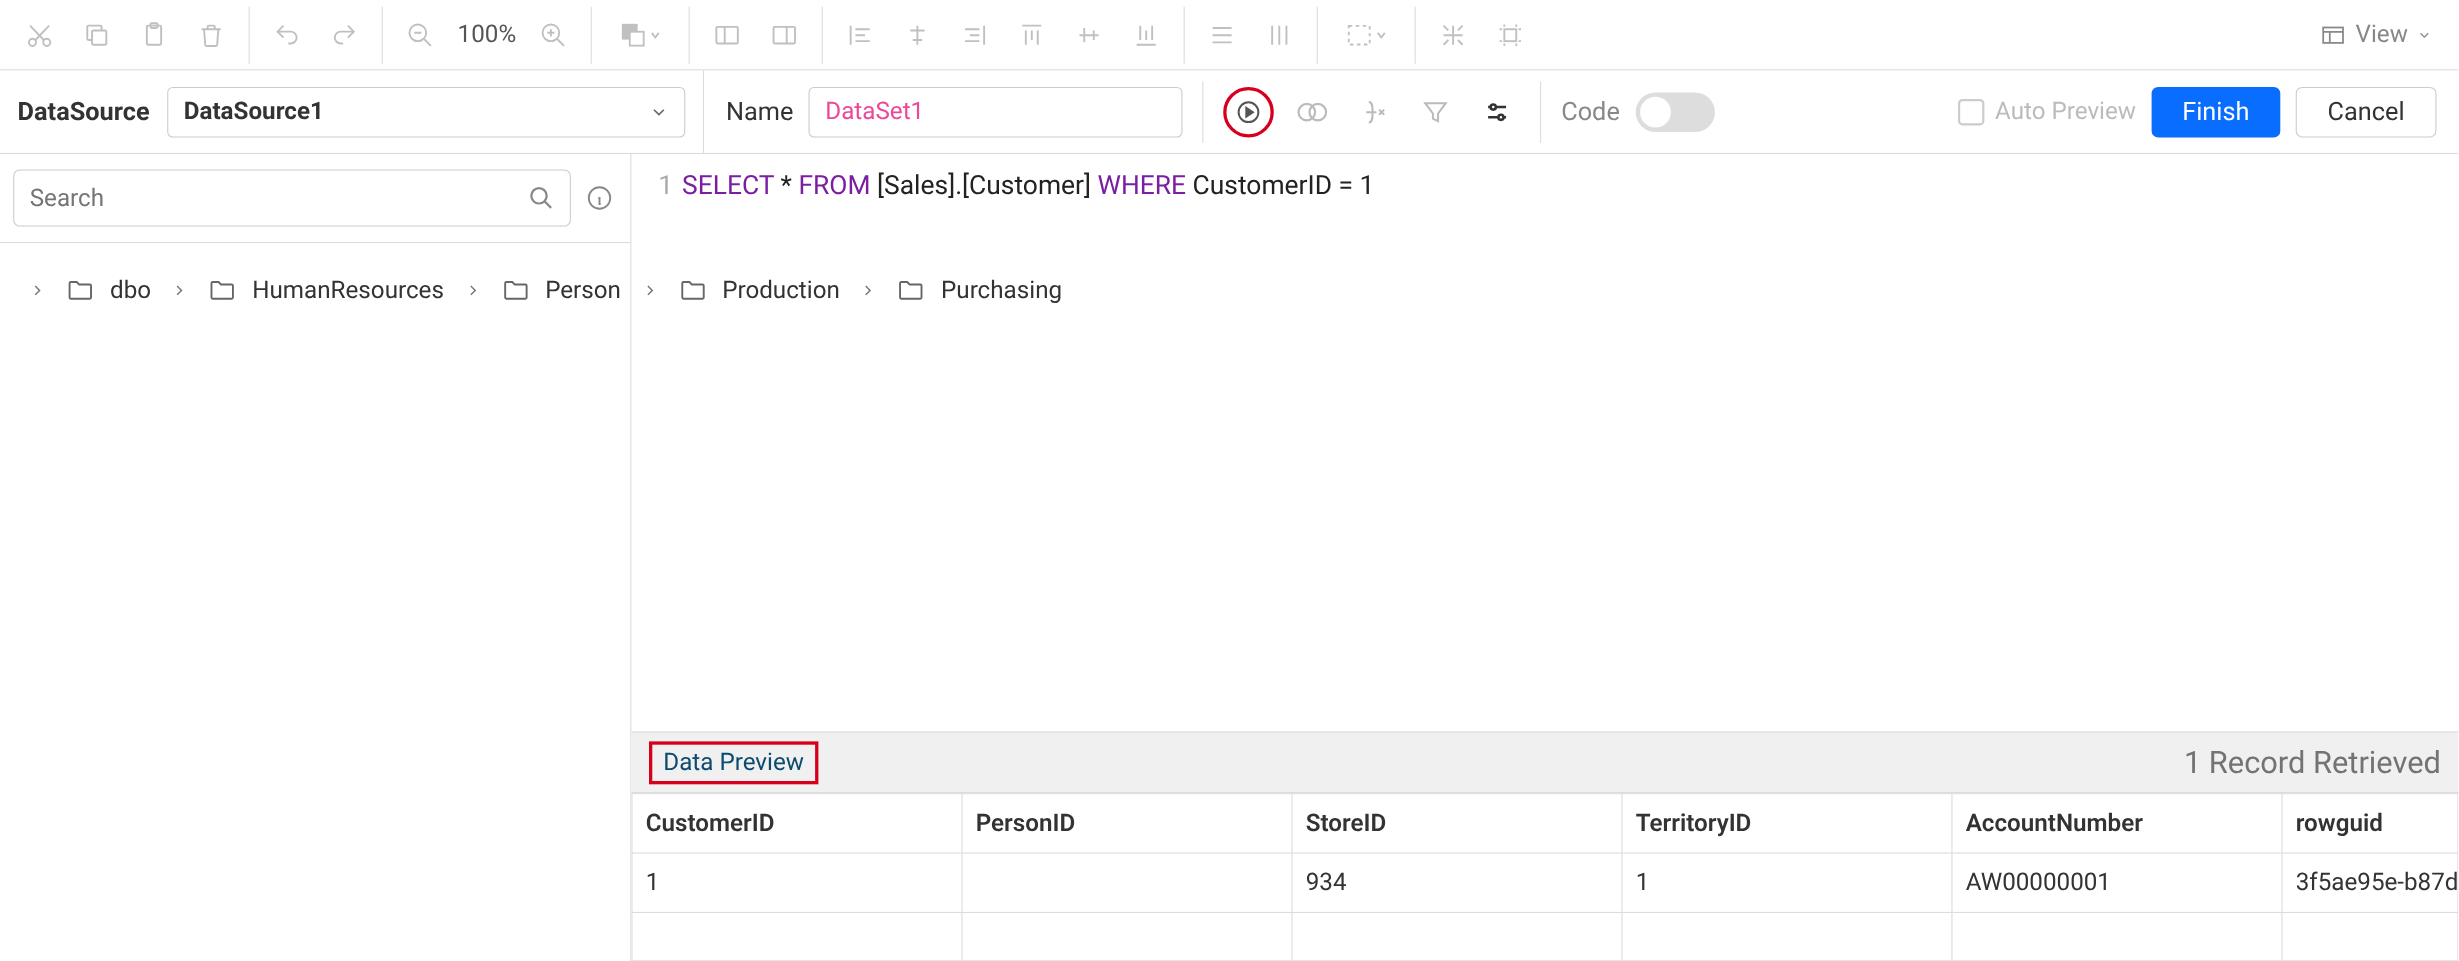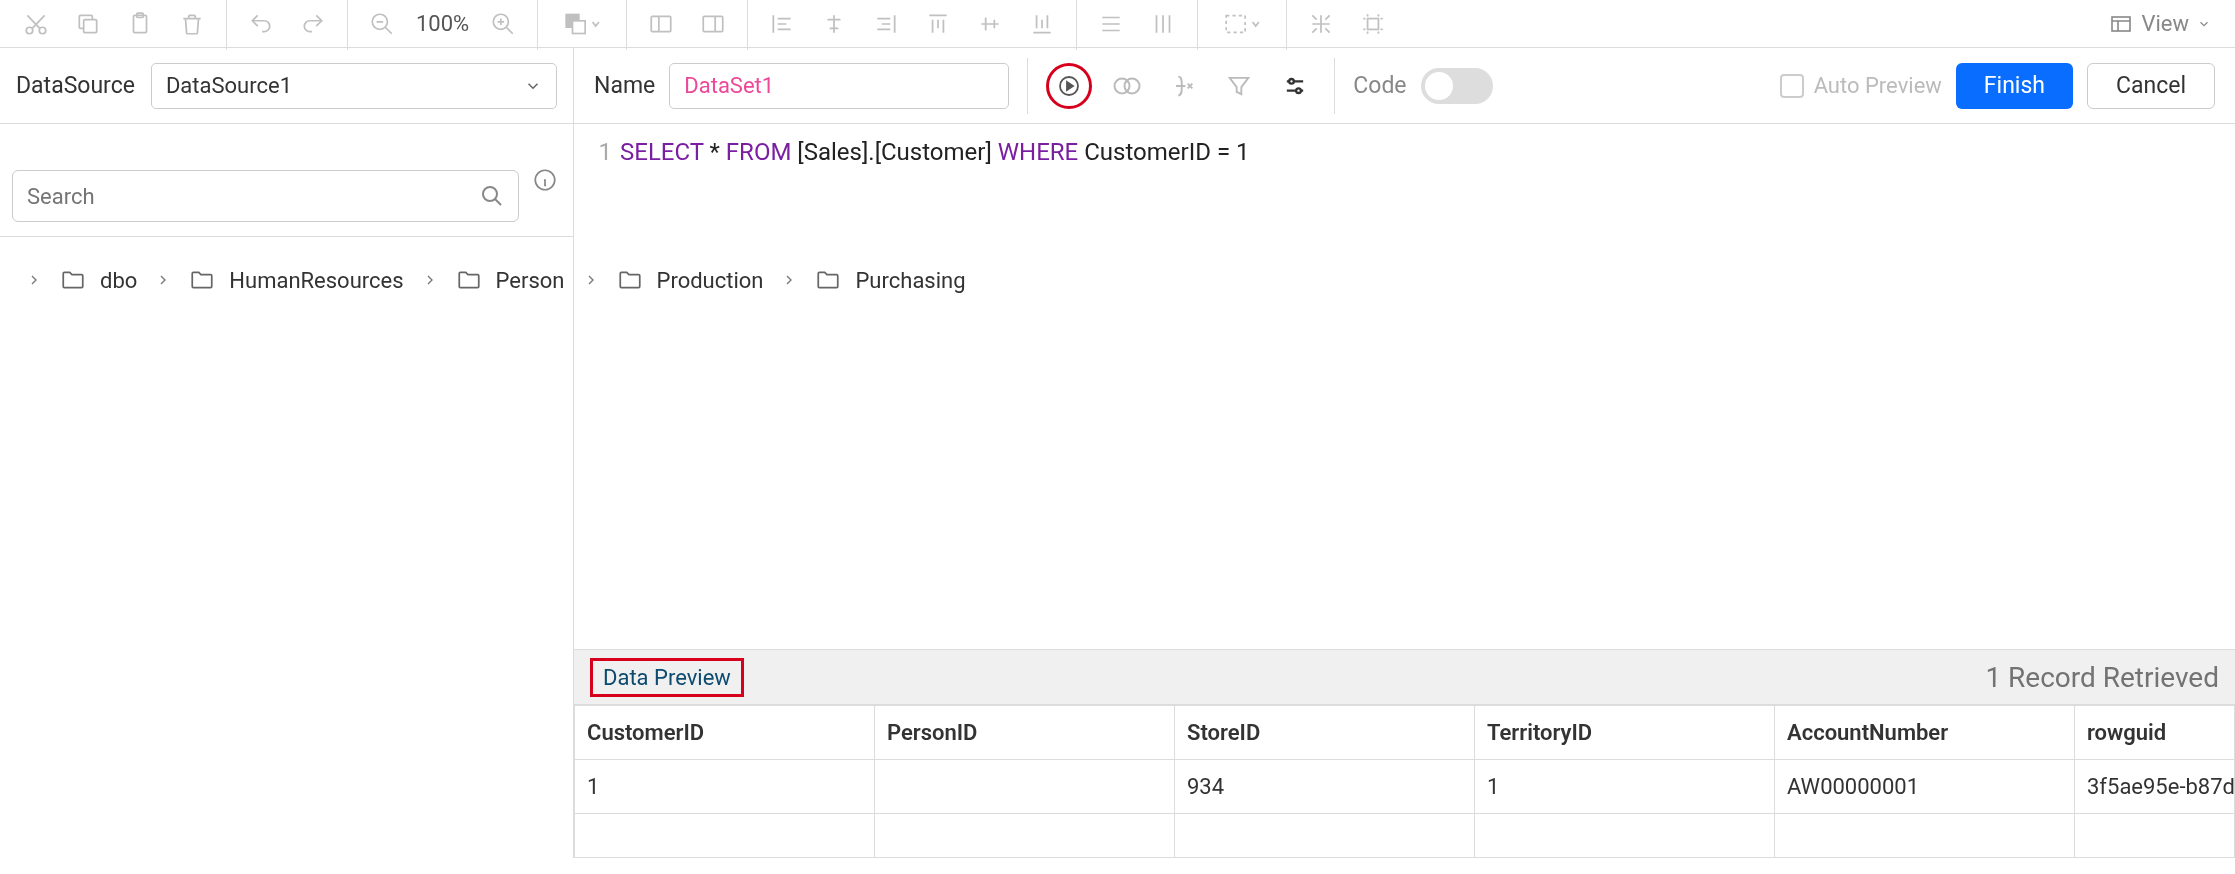--- a/index.html
+++ b/index.html
@@ -13,21 +13,21 @@
       height: 874px;
       background: #fff;
       color: #1a1a1a;
       font-size: 22px;
       overflow: hidden;
     }
     
     .main-toolbar {
       display: flex;
       align-items: center;
-      height: 48px;
+      height: 64px;
       border-bottom: 1px solid #dcdcdc;
       padding: 0 6px;
       gap: 2px;
     }
     .toolbar-group {
       display: flex;
       align-items: center;
       height: 100%;
       padding: 0 6px;
       gap: 4px;
@@ -55,26 +55,27 @@
     .view-btn {
       display:flex; align-items:center; gap:8px; color:#888; padding:0 18px; cursor:pointer;
     }
     
     .sub-toolbars {
       display:flex;
       height: 76px;
       border-bottom: 1px solid #dcdcdc;
     }
     .left-sub {
-      width: 574px;
+      width: 640px;
       display:flex;
       align-items:center;
       padding: 0 16px;
       gap: 16px;
       border-right: 1px solid #dcdcdc;
+      font-weight: bold;
     }
     .sub-label { color:#333; font-size:23px; }
     .ds-dropdown {
       flex:1;
       height:46px;
       border:1px solid #ccc;
       border-radius:5px;
       display:flex;
       align-items:center;
       justify-content:space-between;
@@ -132,21 +133,21 @@
       width: 574px;
       border-right: 1px solid #dcdcdc;
       display:flex; flex-direction:column;
     }
     .search-row {
       display:flex; align-items:center; padding:14px 12px; gap:10px;
       border-bottom: 1px solid #dcdcdc;
     }
     .search-box{
       flex:1; height:52px; border:1px solid #ccc; border-radius:6px;
-      display:flex; align-items:center; padding:0 14px; gap:10px;margin-top:32px;
+      display:flex; align-items:center; padding:0 14px; gap:10px;
     }
     .search-input{ flex:1; border:none; outline:none; font-size:22px; }
     .info-circle{ width:32px;height:32px; color:#888; display:flex;align-items:center;justify-content:center;}
     .tree { padding: 16px 16px; display:flex; gap:2px; }
     .tree-item {
       display:flex; align-items:center; gap:14px; padding:14px 6px;
       color:#333; cursor:pointer;
     }
     .chev { width:24px; display:flex; justify-content:center; color:#777;}
     .folder-icon { color:#666; }

